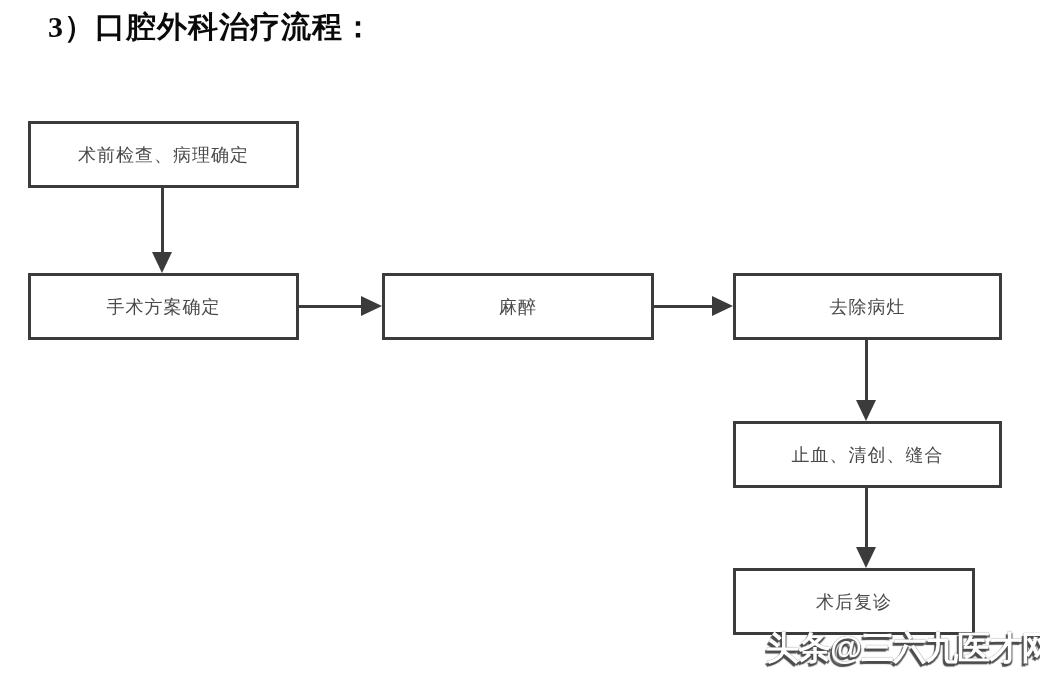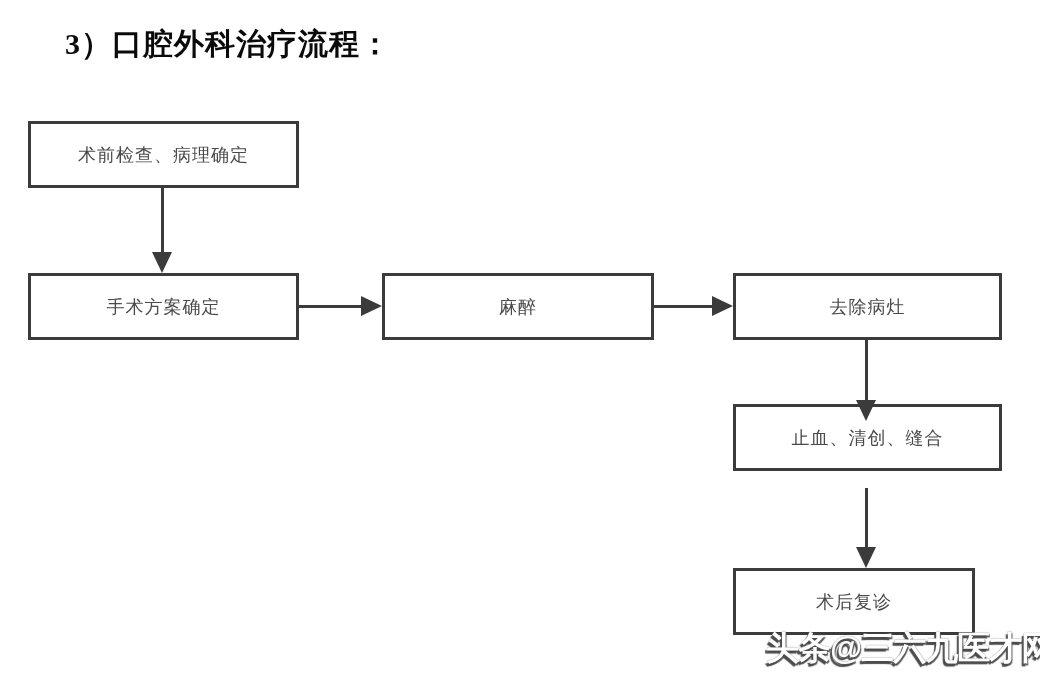--- a/index.html
+++ b/index.html
@@ -12,21 +12,21 @@
     width: 1040px;
     height: 676px;
     background: #ffffff;
     overflow: hidden;
     font-family: "Liberation Sans", sans-serif;
   }
   .title {
     position: absolute;
     left: 48px;
     top: 8px;
-    margin: 17px;
+    margin: 0;
     font-family: "Liberation Serif", "DejaVu Serif", serif;
     font-weight: bold;
     font-size: 30px;
     line-height: 38px;
     color: #0a0a0a;
     letter-spacing: 1px;
     white-space: nowrap;
   }
   .node {
     position: absolute;
@@ -92,21 +92,21 @@
   </div>
 
   <div class="node" style="left:382px; top:273px; width:272px; height:67px;">
     <span class="node-label">麻醉</span>
   </div>
 
   <div class="node" style="left:733px; top:273px; width:269px; height:67px;">
     <span class="node-label">去除病灶</span>
   </div>
 
-  <div class="node" style="left:733px; top:404px; width:269px; height:67px;">
+  <div class="node" style="left:733px; top:421px; width:269px; height:67px;">
     <span class="node-label">止血、清创、缝合</span>
   </div>
 
   <div class="node" style="left:733px; top:568px; width:242px; height:67px;">
     <span class="node-label">术后复诊</span>
   </div>
 
   <div>
     <div class="edge-line" style="left:161px; top:188px; width:3px; height:66px;"></div>
     <div class="head-down" style="left:152px; top:252px;"></div>

